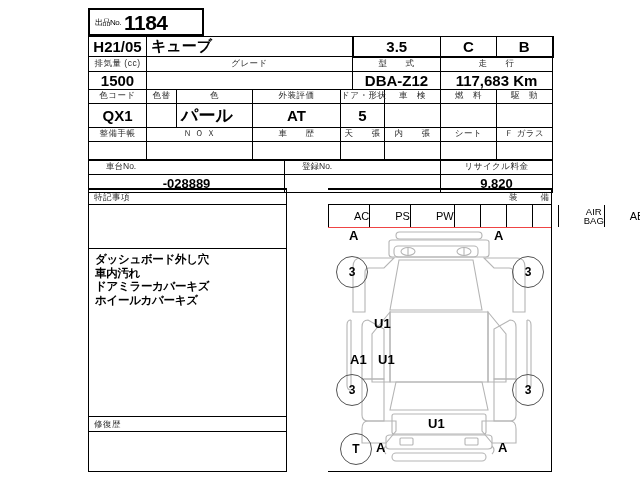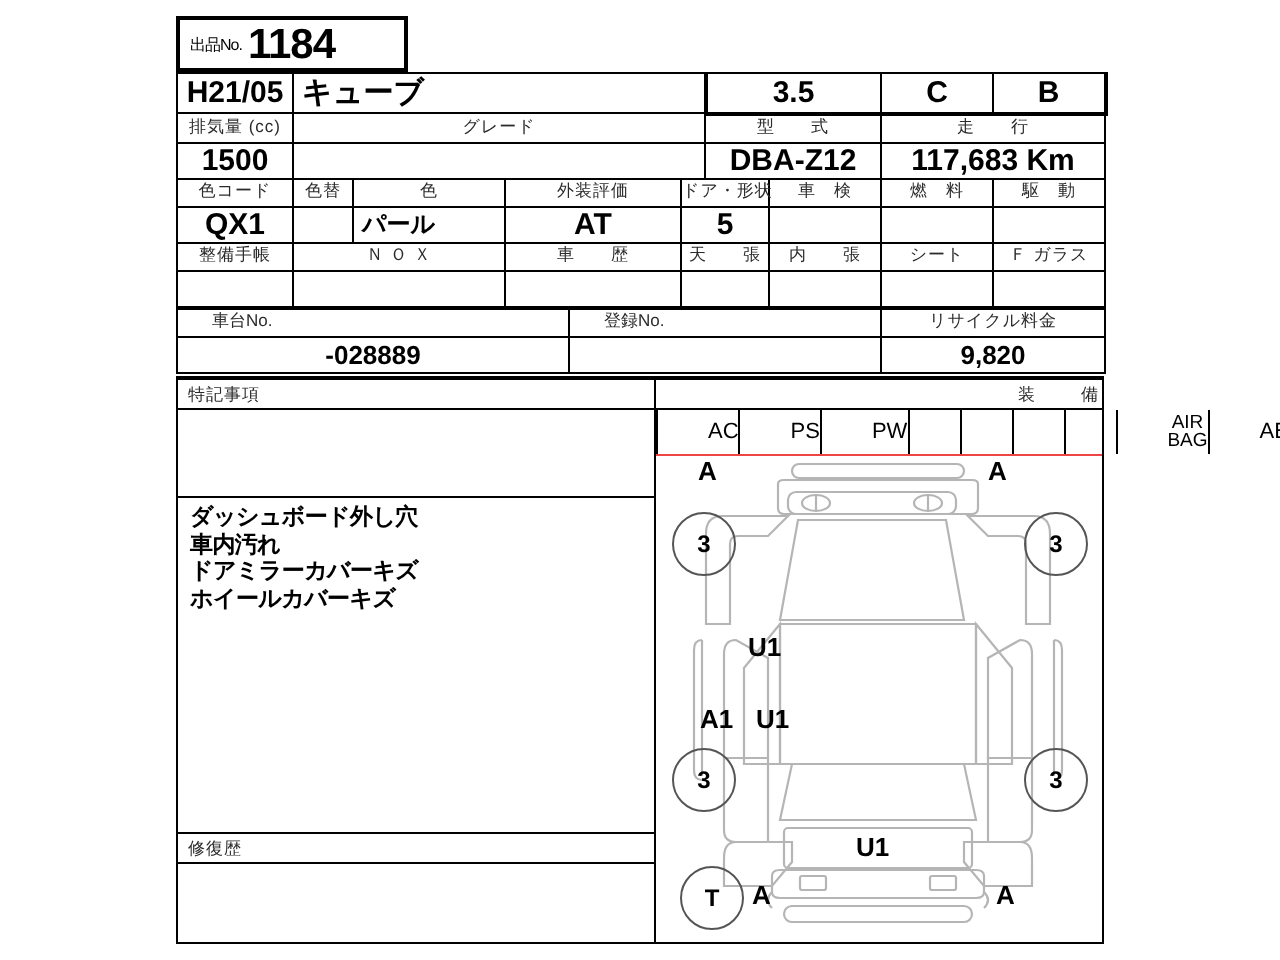--- a/index.html
+++ b/index.html
@@ -81,21 +81,21 @@
     font-size: 15px;
     font-weight: bold;
     text-align: center;
     white-space: nowrap;
   }
   .val.left {
     text-align: left;
     padding-left: 4px;
   }
   .val.small {
-    font-size: 12px;
+    font-size: 17px;
     font-weight: bold;
   }
   .val.mid {
     font-size: 13px;
   }
   .thick-top { border-top: 2px solid #000 !important; }
   .thick-bot { border-bottom: 2px solid #000 !important; }
   .thick-left { border-left: 2px solid #000 !important; }
   .thick-right { border-right: 2px solid #000 !important; }
 
@@ -104,21 +104,21 @@
     position: absolute;
     left: 0px;
     top: 180px;
     width: 464px;
     height: 284px;
   }
   .notes-col {
     position: absolute;
     left: 0;
     top: 0;
-    width: 240px;
+    width: 199px;
     height: 284px;
     box-sizing: border-box;
     border: 1px solid #000;
     border-top: 2px solid #000;
   }
   .notes-hdr {
     height: 14px;
     font-size: 8.5px;
     color: #2b2b2b;
     padding-left: 5px;

